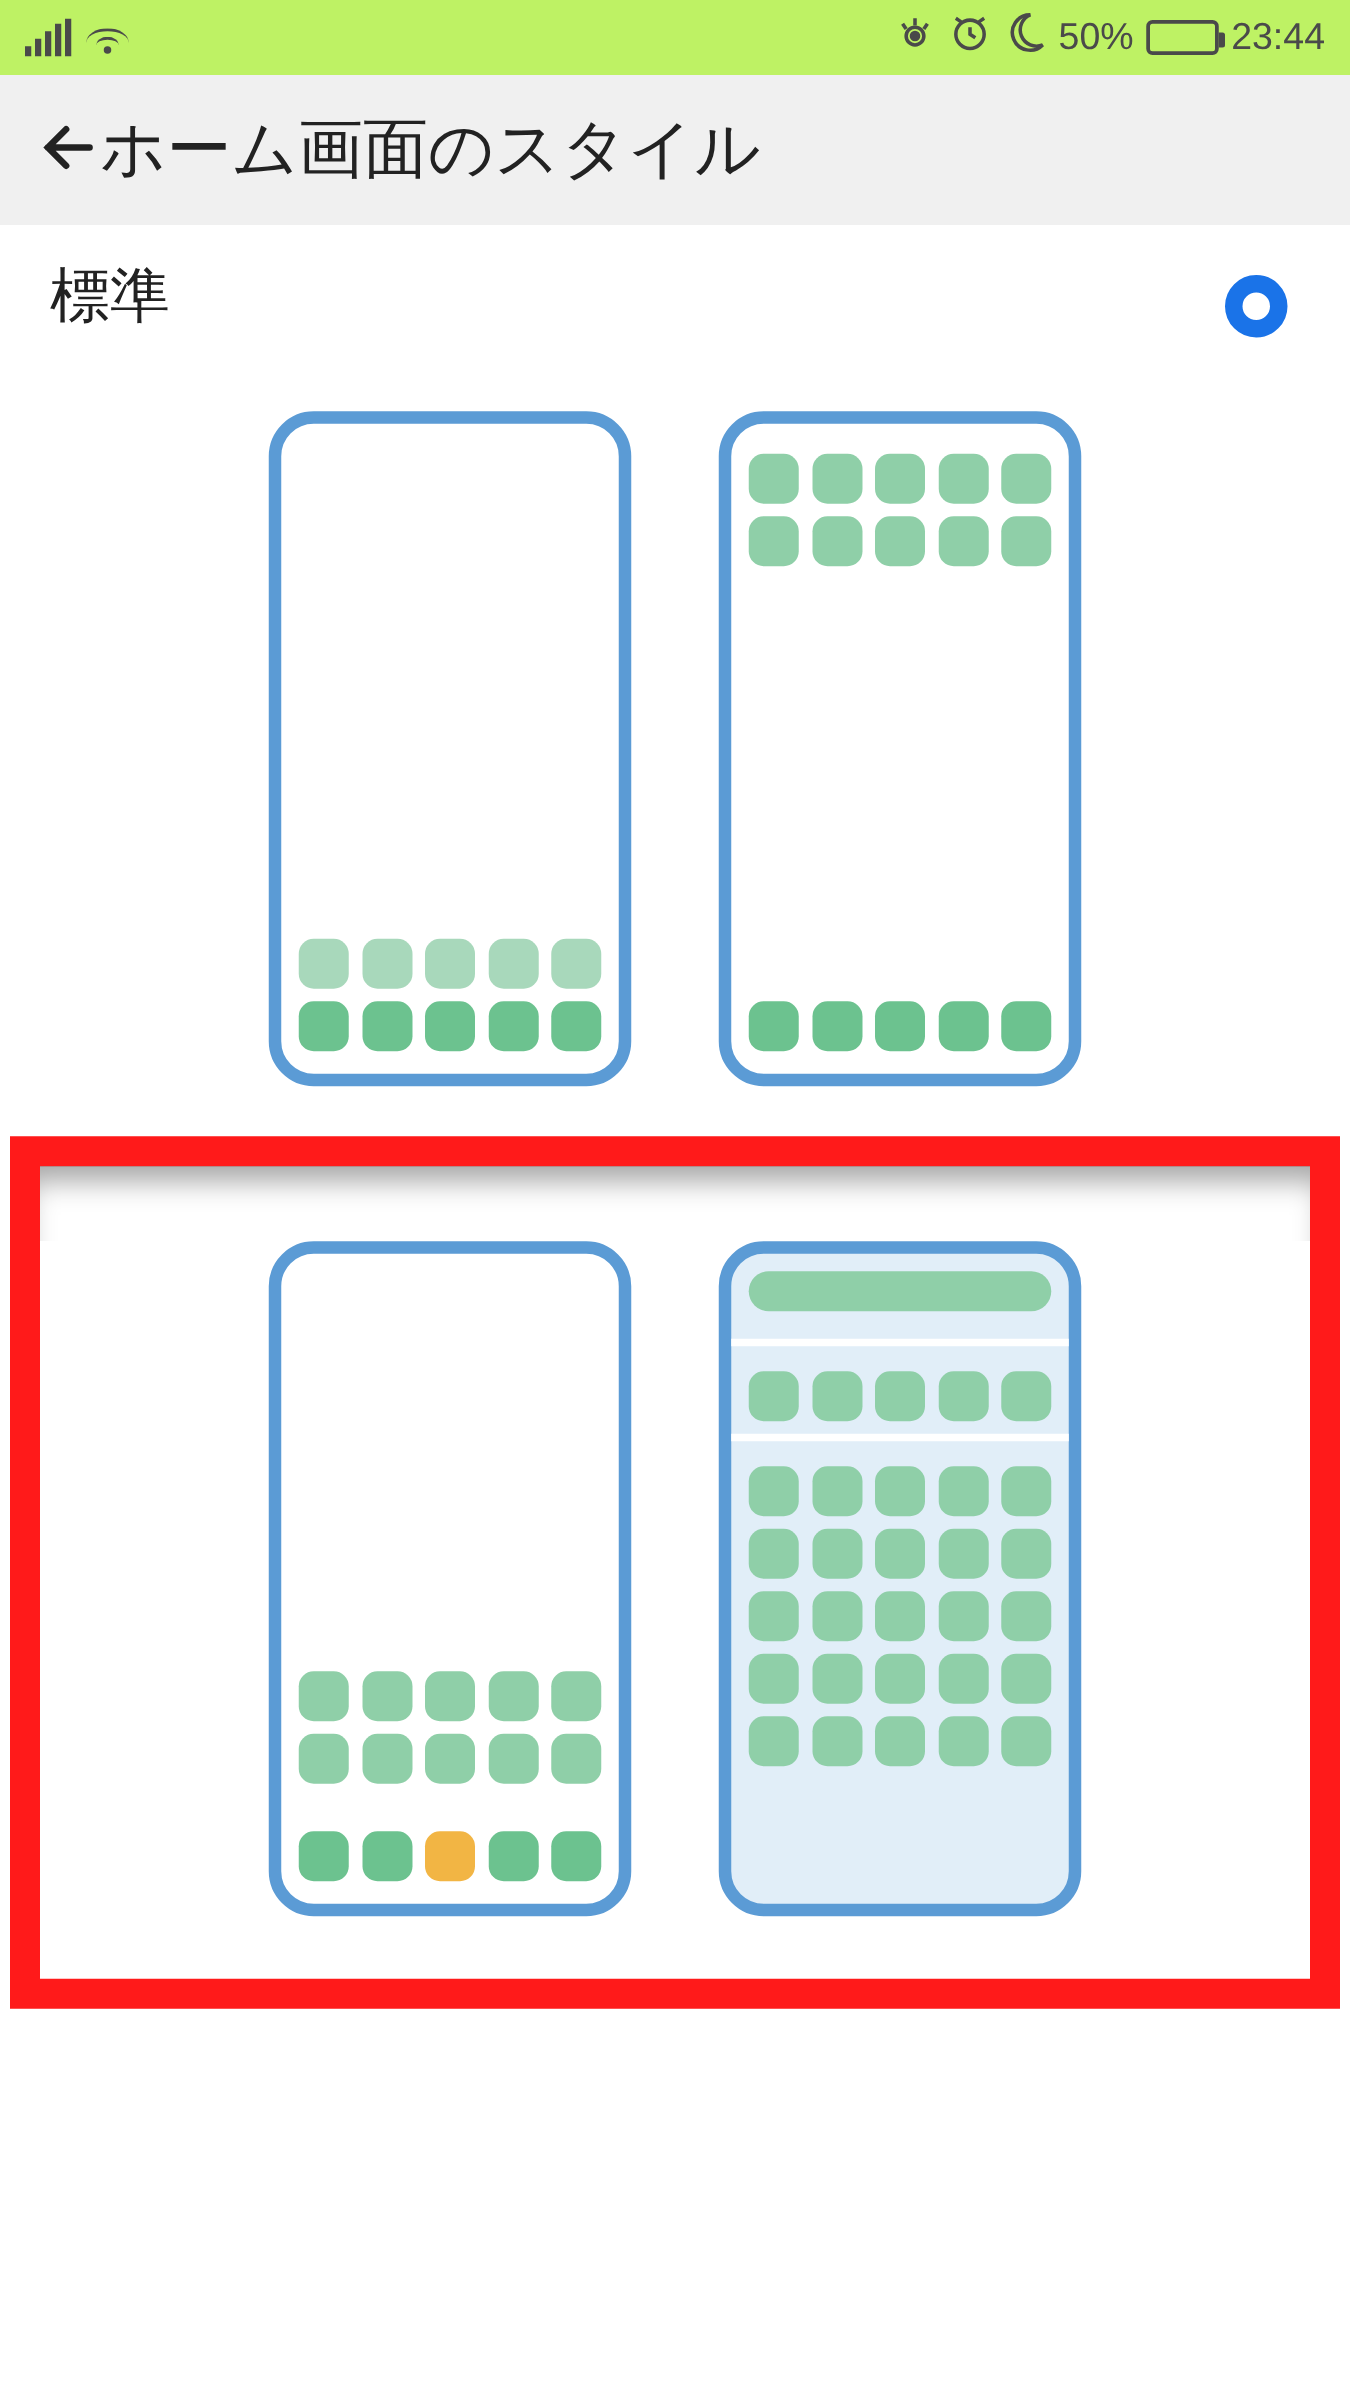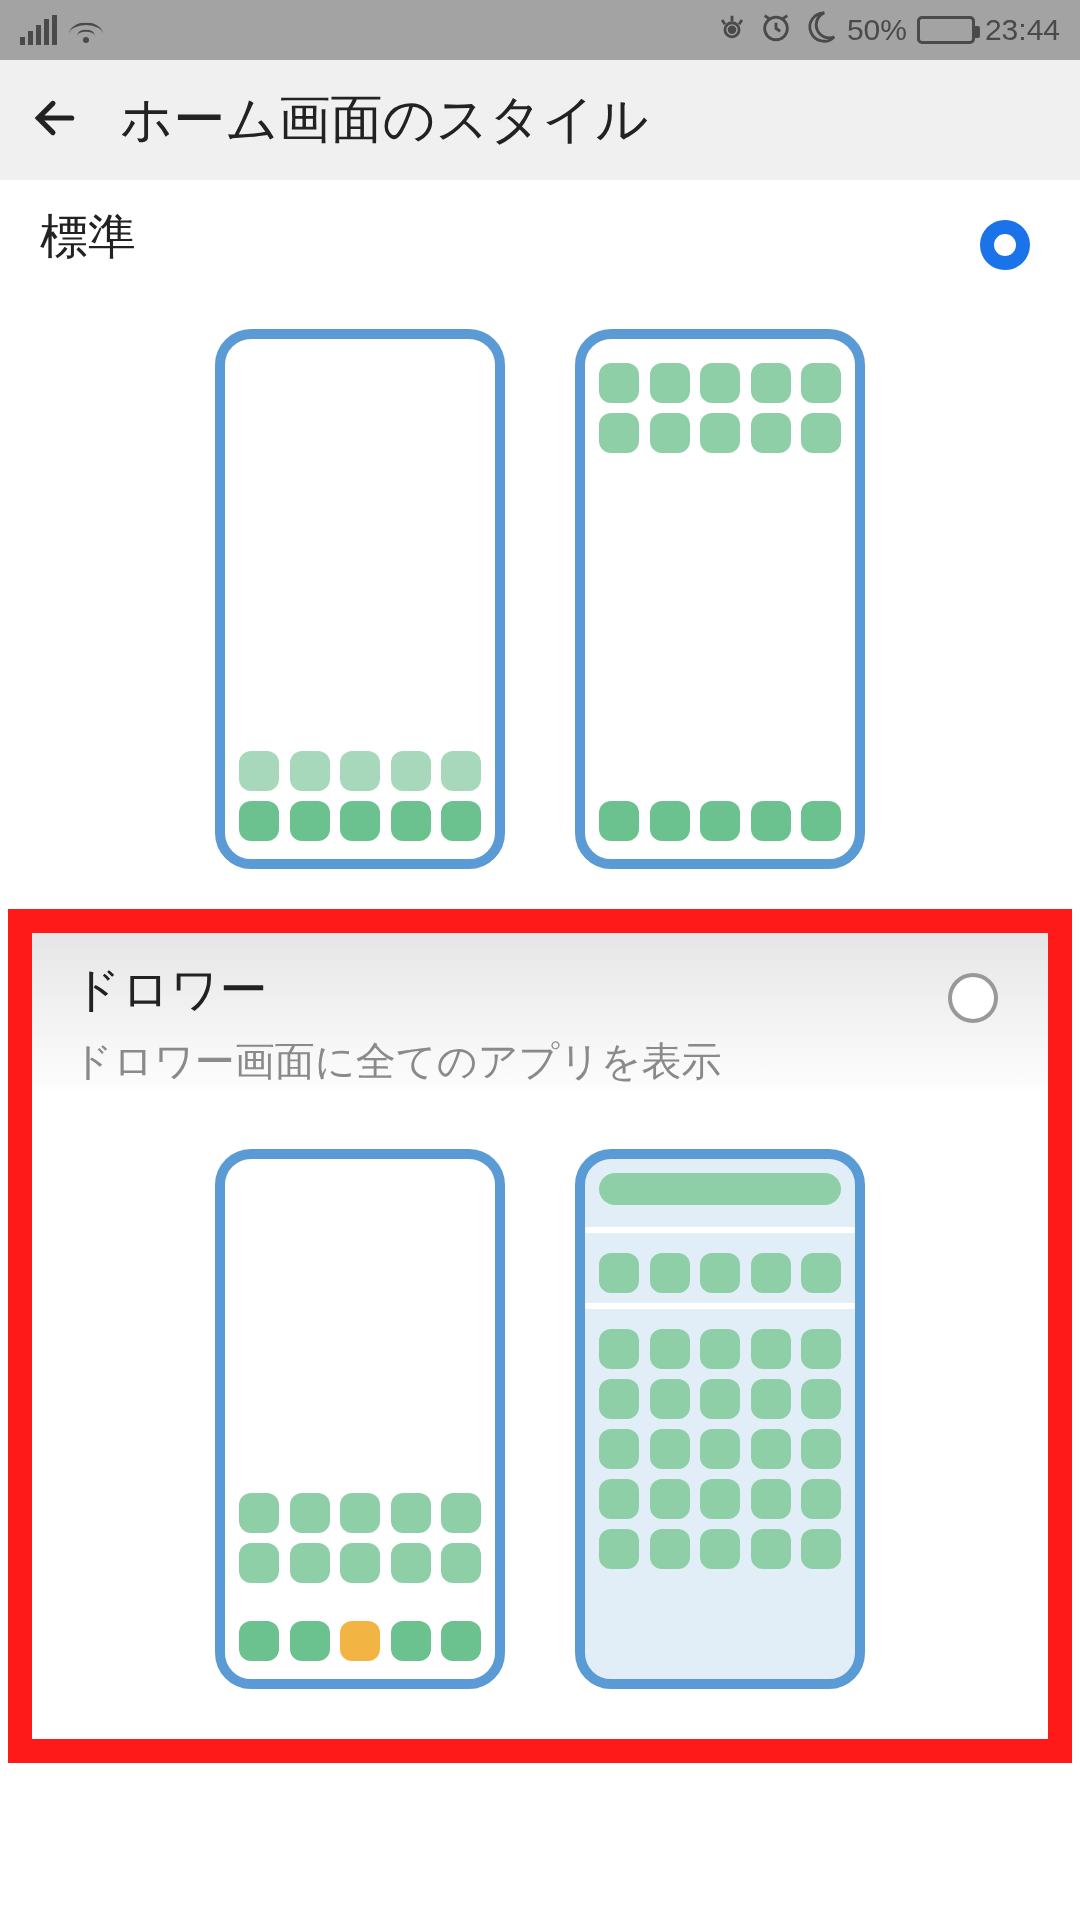--- a/index.html
+++ b/index.html
@@ -1,20 +1,20 @@
 <!DOCTYPE html>
 <html><head>
 <meta charset="utf-8">
 <style>
   * { box-sizing: border-box; margin:0; padding:0; }
   html,body { width:1080px; height:1920px; font-family: "Helvetica Neue", Arial, sans-serif; background:#fff; }
   
   
   .status-bar {
-    height:60px; background:#a3a3a3; display:flex; align-items:center;
+    height:60px; background:#bef264; display:flex; align-items:center;
     padding:12px 20px; color:#4a4a4a; font-size:30px;
   }
   .status-left { display:flex; align-items:center; gap:12px; }
   .status-right { margin-left:auto; display:flex; align-items:center; gap:10px; }
   .signal-bars { display:flex; align-items:flex-end; gap:3px; height:30px;}
   .signal-bars span { width:5px; background:#4a4a4a; }
   .signal-bars span:nth-child(1){height:8px;}
   .signal-bars span:nth-child(2){height:14px;}
   .signal-bars span:nth-child(3){height:20px;}
   .signal-bars span:nth-child(4){height:26px;}
@@ -27,21 +27,21 @@
     border:4px solid #4a4a4a;border-bottom:none;border-left:none;border-right:none;
     border-radius:50% 50% 0 0; transform:scaleY(.6);}
   .wifi-dot{position:absolute;left:14px;top:22px;width:6px;height:6px;background:#4a4a4a;border-radius:50%;}
   
   .eye-ic svg, .alarm-ic svg, .moon-ic svg { width:34px; height:34px; }
   .battery-box { width:58px; height:28px; border:3px solid #4a4a4a; border-radius:5px; position:relative;}
   .battery-box::after{content:"";position:absolute;right:-8px;top:7px;width:5px;height:12px;background:#4a4a4a;border-radius:0 2px 2px 0;}
   .battery-fill{ width:50%; height:100%; background:#4a4a4a;}
   
   
-  .header { height:120px; background:#f0f0f0; display:flex; align-items:center; padding:0 30px; gap:40px;}
+  .header { height:120px; background:#f0f0f0; display:flex; align-items:center; padding:0 30px; }
   .back-btn svg{ width:50px; height:50px; }
   .header-title { font-size:52px; color:#222; }
   
   
   .option { padding:25px 31px 0 40px; position:relative;}
   .opt-title { font-size:48px; color:#222; }
   .opt-sub { font-size:40px; color:#8a8a8a; margin-top:12px;}
   .radio { position:absolute; right:50px; top:40px; width:50px; height:50px; border-radius:50%; }
   .radio.selected { border:14px solid #1a73e8; background:#fff;}
   .radio.unselected { border:4px solid #999; background:#fff;}
@@ -162,25 +162,20 @@
         <span class="ic c-dark"></span>
         <span class="ic c-dark"></span>
         <span class="ic c-dark"></span>
         <span class="ic c-dark"></span>
         <span class="ic c-dark"></span>
       </div>
   </div>
 </div>
 
 <div class="highlight">
-  <div class="option">
-    <div class="opt-title">ドロワー</div>
-    <div class="opt-sub">ドロワー画面に全てのアプリを表示</div>
-    <div class="radio unselected"></div>
-  </div>
   <div class="preview-row">
 
     <div class="phone">
       <div class="spacer"></div>
       <div class="icon-row">
           <span class="ic c-mid"></span>
           <span class="ic c-mid"></span>
           <span class="ic c-mid"></span>
           <span class="ic c-mid"></span>
           <span class="ic c-mid"></span>

